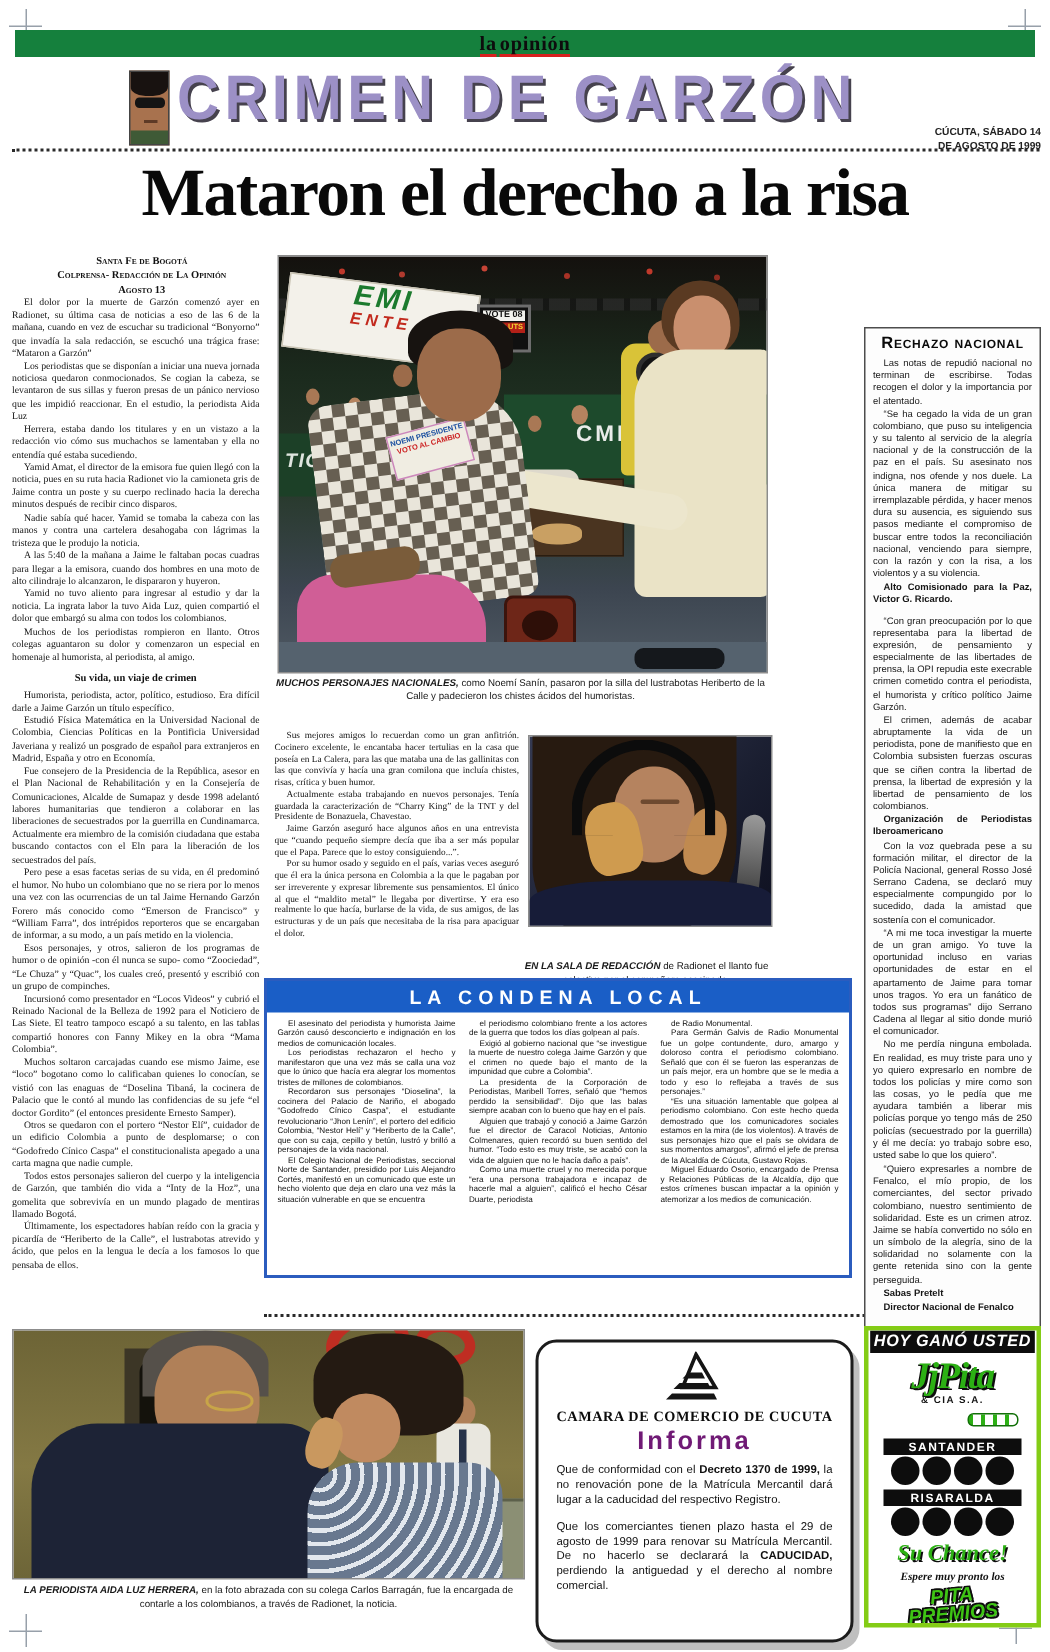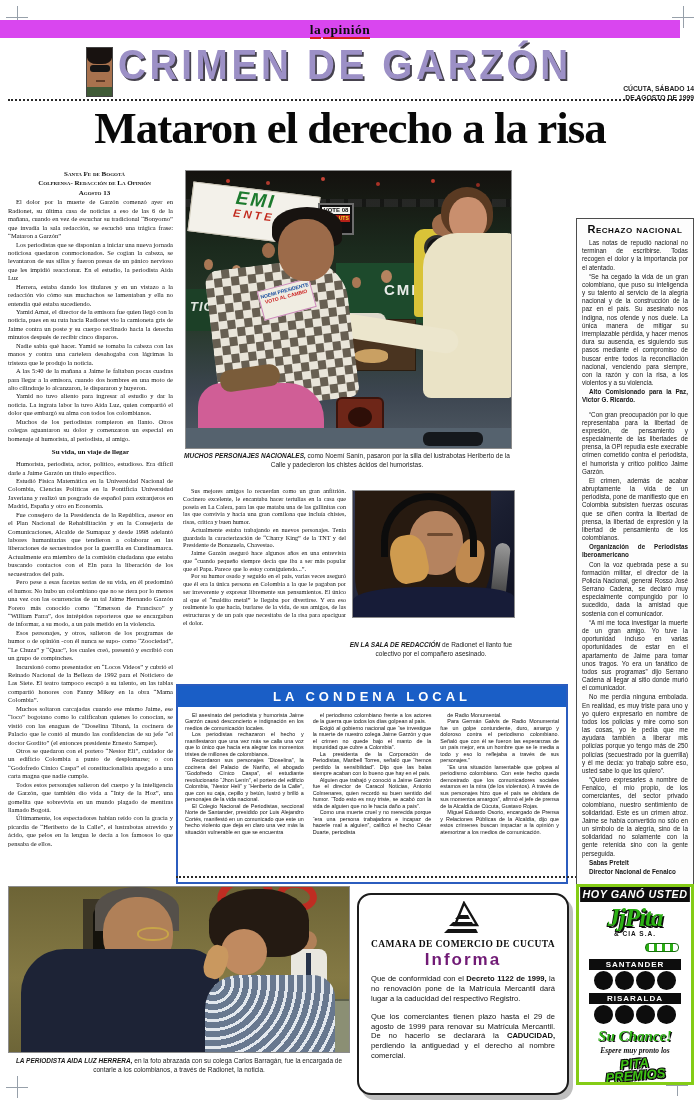--- a/index.html
+++ b/index.html
@@ -7,21 +7,21 @@
   body { font-family:"Liberation Serif","DejaVu Serif",serif; }
   .page { position:relative; width:700px; height:1101px; background:#fff; overflow:hidden; }
 
   
   .reg { position:absolute; width:22px; height:22px; }
   .reg:before, .reg:after { content:""; position:absolute; background:#97a0aa; }
   .reg:before { left:50%; top:0; width:1px; height:100%; }
   .reg:after { top:50%; left:0; height:1px; width:100%; }
 
   
-  .masthead-bar { position:absolute; left:0; top:20px; width:680px; height:18px; background:#d946ef; text-align:center; }
+  .masthead-bar { position:absolute; left:10px; top:20px; width:680px; height:18px; background:#15803d; text-align:center; }
   .masthead { display:inline-block; font:900 13.5px "Liberation Serif",serif; color:#0d0d0d; letter-spacing:.5px; margin-top:1px; }
   .masthead span { border-bottom:2.5px solid #d81f1f; padding-bottom:0px; margin:0 1px; }
 
   
   .garzon-photo { position:absolute; left:86px; top:47px; width:27px; height:50px; background:#a8724e; overflow:hidden; border:1px solid #444; }
   .gph-hair { position:absolute; left:0; top:0; width:100%; height:16px; background:#181210; border-radius:0 0 40% 40%; }
   .gph-shades { position:absolute; left:3px; top:17px; width:20px; height:7px; background:#141414; border-radius:3px; }
   .gph-mouth { position:absolute; left:9px; top:32px; width:9px; height:2px; background:#5e3a26; }
   .gph-shirt { position:absolute; left:0; bottom:0; width:100%; height:9px; background:#3f5a36; }
 
@@ -109,21 +109,21 @@
   .p2-hair { position:absolute; left:2px; top:-6px; width:136px; height:140px; background:#271a10; border-radius:0 0 44% 34%; }
   .p2-face { position:absolute; left:56px; top:20px; width:54px; height:64px; background:#b5835f; border-radius:48%; }
   .p2-brow { position:absolute; left:74px; top:42px; width:26px; height:3px; background:#6e4a30; border-radius:2px; }
   .p2-hand { position:absolute; left:38px; top:44px; width:36px; height:48px; background:#cf9b4f; border-radius:42% 42% 32% 32%; transform:rotate(-12deg); }
   .p2-hand2 { position:absolute; left:104px; top:48px; width:26px; height:44px; background:#c08a50; border-radius:40%; transform:rotate(14deg); }
   .p2-phones { position:absolute; left:28px; top:2px; width:96px; height:64px; border:7px solid #0c0c0c; border-bottom:none; border-radius:52px 52px 0 0; }
   .p2-mic { position:absolute; right:6px; top:52px; width:15px; height:58px; background:linear-gradient(#9a9a9a,#3a3a3a); border-radius:8px; transform:rotate(6deg); }
   .p2-shoulder { position:absolute; left:0; bottom:-4px; width:100%; height:34px; background:#171c38; border-radius:40% 30% 0 0; }
 
   
-  .condena-box { position:absolute; left:176px; top:684px; width:392px; height:200px; border:2px solid #2b5cbe; background:#fff; }
+  .condena-box { position:absolute; left:176px; top:652px; width:392px; height:200px; border:2px solid #2b5cbe; background:#fff; }
   .condena-title { height:21px; background:#1a5ec6; color:#fff; text-align:center;
     font:900 13px/21px "Liberation Sans",sans-serif; letter-spacing:4px; }
   .condena-cols { display:flex; gap:9px; padding:5px 7px; font:5.4px/1.2 "Liberation Sans",sans-serif; text-align:justify; color:#101010; height:173px; overflow:hidden; }
   .condena-cols > div { flex:1; }
   .condena-cols .para { text-indent:7px; }
 
   
   .sidebar-box { position:absolute; left:576px; top:172px; width:118px; height:696px; border:1.5px solid #4d4d4d; background:#fdfdfd; padding:4px 5px; overflow:hidden;margin-top:46px; }
   .sidebar-title { text-align:center; font:800 11px/1.1 "Liberation Sans",sans-serif; font-variant:small-caps; letter-spacing:.5px; color:#0a0a0a; margin-bottom:4px; }
   .sidebar-body { font:6.3px/1.3 "Liberation Sans",sans-serif; color:#161616; text-align:justify; }
@@ -217,21 +217,21 @@
     <div>
         <p class="para">El dolor por la muerte de Garzón comenzó ayer en Radionet, su última casa de noticias a eso de las 6 de la mañana, cuando en vez de escuchar su tradicional “Bonyorno” que invadía la sala redacción, se escuchó una trágica frase: “Mataron a Garzón”</p>
         <p class="para">Los periodistas que se disponían a iniciar una nueva jornada noticiosa quedaron conmocionados. Se cogian la cabeza, se levantaron de sus sillas y fueron presas de un pánico nervioso que les impidió reaccionar. En el estudio, la periodista Aida Luz</p>
         <p class="para">Herrera, estaba dando los titulares y en un vistazo a la redacción vio cómo sus muchachos se lamentaban y ella no entendía qué estaba sucediendo.</p>
         <p class="para">Yamid Amat, el director de la emisora fue quien llegó con la noticia, pues en su ruta hacia Radionet vio la camioneta gris de Jaime contra un poste y su cuerpo reclinado hacia la derecha minutos después de recibir cinco disparos.</p>
         <p class="para">Nadie sabía qué hacer. Yamid se tomaba la cabeza con las manos y contra una cartelera desahogaba con lágrimas la tristeza que le produjo la noticia.</p>
         <p class="para">A las 5:40 de la mañana a Jaime le faltaban pocas cuadras para llegar a la emisora, cuando dos hombres en una moto de alto cilindraje lo alcanzaron, le dispararon y huyeron.</p>
         <p class="para">Yamid no tuvo aliento para ingresar al estudio y dar la noticia. La ingrata labor la tuvo Aida Luz, quien compartió el dolor que embargó su alma con todos los colombianos.</p>
         <p class="para">Muchos de los periodistas rompieron en llanto. Otros colegas aguantaron su dolor y comenzaron un especial en homenaje al humorista, al periodista, al amigo.</p>
       </div>
-    <div class="subhead">Su vida, un viaje de llegar</div>
+    <div class="subhead">Su vida, un viaje de crimen</div>
     <div>
         <p class="para">Humorista, periodista, actor, político, estudioso. Era difícil darle a Jaime Garzón un título específico.</p>
         <p class="para">Estudió Física Matemática en la Universidad Nacional de Colombia, Ciencias Políticas en la Pontificia Universidad Javeriana y realizó un posgrado de español para extranjeros en Madrid, España y otro en Economía.</p>
         <p class="para">Fue consejero de la Presidencia de la República, asesor en el Plan Nacional de Rehabilitación y en la Consejería de Comunicaciones, Alcalde de Sumapaz y desde 1998 adelantó labores humanitarias que tendieron a colaborar en las liberaciones de secuestrados por la guerrilla en Cundinamarca. Actualmente era miembro de la comisión ciudadana que estaba buscando contactos con el Eln para la liberación de los secuestrados del país.</p>
         <p class="para">Pero pese a esas facetas serias de su vida, en él predominó el humor. No hubo un colombiano que no se riera por lo menos una vez con las ocurrencias de un tal Jaime Hernando Garzón Forero más conocido como “Emerson de Francisco” y “William Farra”, dos intrépidos reporteros que se encargaban de informar, a su modo, a un país metido en la violencia.</p>
         <p class="para">Esos personajes, y otros, salieron de los programas de humor o de opinión -con él nunca se supo- como “Zoociedad”, “Le Chuza” y “Quac”, los cuales creó, presentó y escribió con un grupo de compinches.</p>
         <p class="para">Incursionó como presentador en “Locos Videos” y cubrió el Reinado Nacional de la Belleza de 1992 para el Noticiero de Las Siete. El teatro tampoco escapó a su talento, en las tablas compartió honores con Fanny Mikey en la obra “Mama Colombia”.</p>
         <p class="para">Muchos soltaron carcajadas cuando ese mismo Jaime, ese “loco” bogotano como lo calificaban quienes lo conocían, se vistió con las enaguas de “Doselina Tibaná, la cocinera de Palacio que le contó al mundo las confidencias de su jefe “el doctor Gordito” (el entonces presidente Ernesto Samper).</p>
         <p class="para">Otros se quedaron con el portero “Nestor Elí”, cuidador de un edificio Colombia a punto de desplomarse; o con “Godofredo Cínico Caspa” el constitucionalista apegado a una carta magna que nadie cumple.</p>
         <p class="para">Todos estos personajes salieron del cuerpo y la inteligencia de Garzón, que también dio vida a “Inty de la Hoz”, una gomelita que sobrevivía en un mundo plagado de mentiras llamado Bogotá.</p>
@@ -349,21 +349,21 @@
   <div class="camara-ad">
     <svg class="camara-logo" width="40" height="34" viewBox="0 0 40 34">
       <path d="M21 2 L34 24 L12 24 Z" fill="none" stroke="#141414" stroke-width="2.4"></path>
       <path d="M16 14 L25 14 L27 18 L12 18 Z" fill="#141414"></path>
       <path d="M10 21 L29 21 L31 25 L6 25 Z" fill="#141414"></path>
       <path d="M5 28 L33 28 L35 32 L1 32 Z" fill="#141414"></path>
     </svg>
     <div class="camara-org">CAMARA DE COMERCIO DE CUCUTA</div>
     <div class="camara-informa">Informa</div>
     <div class="camara-body">
-      <p><span>Que de conformidad con el </span><b>Decreto 1122 de 1999,</b><span> la no renovación pone de la Matrícula Mercantil dará lugar a la caducidad del respectivo Registro.</span></p>
+      <p><span>Que de conformidad con el </span><b>Decreto 1370 de 1999,</b><span> la no renovación pone de la Matrícula Mercantil dará lugar a la caducidad del respectivo Registro.</span></p>
       <p><span>Que los comerciantes tienen plazo hasta el 29 de agosto de 1999 para renovar su Matrícula Mercantil.  De no hacerlo se declarará la </span><b>CADUCIDAD,</b><span> perdiendo la antiguedad y el derecho al nombre comercial.</span></p>
     </div>
   </div>
 
   <div class="sidebar-box">
     <div class="sidebar-title">Rechazo nacional</div>
     <div class="sidebar-body">
         <p class="para">Las notas de repudió nacional no terminan de escribirse. Todas recogen el dolor y la importancia por el atentado.</p>
         <p class="para">“Se ha cegado la vida de un gran colombiano, que puso su inteligencia y su talento al servicio de la alegría nacional y de la construcción de la paz en el país. Su asesinato nos indigna, nos ofende y nos duele. La única manera de mitigar su irremplazable pérdida, y hacer menos dura su ausencia, es siguiendo sus pasos mediante el compromiso de buscar entre todos la reconciliación nacional, venciendo para siempre, con la razón y con la risa, a los violentos y a su violencia.</p>
         <p class="para bold">Alto Comisionado para la Paz, Victor G. Ricardo.</p>

